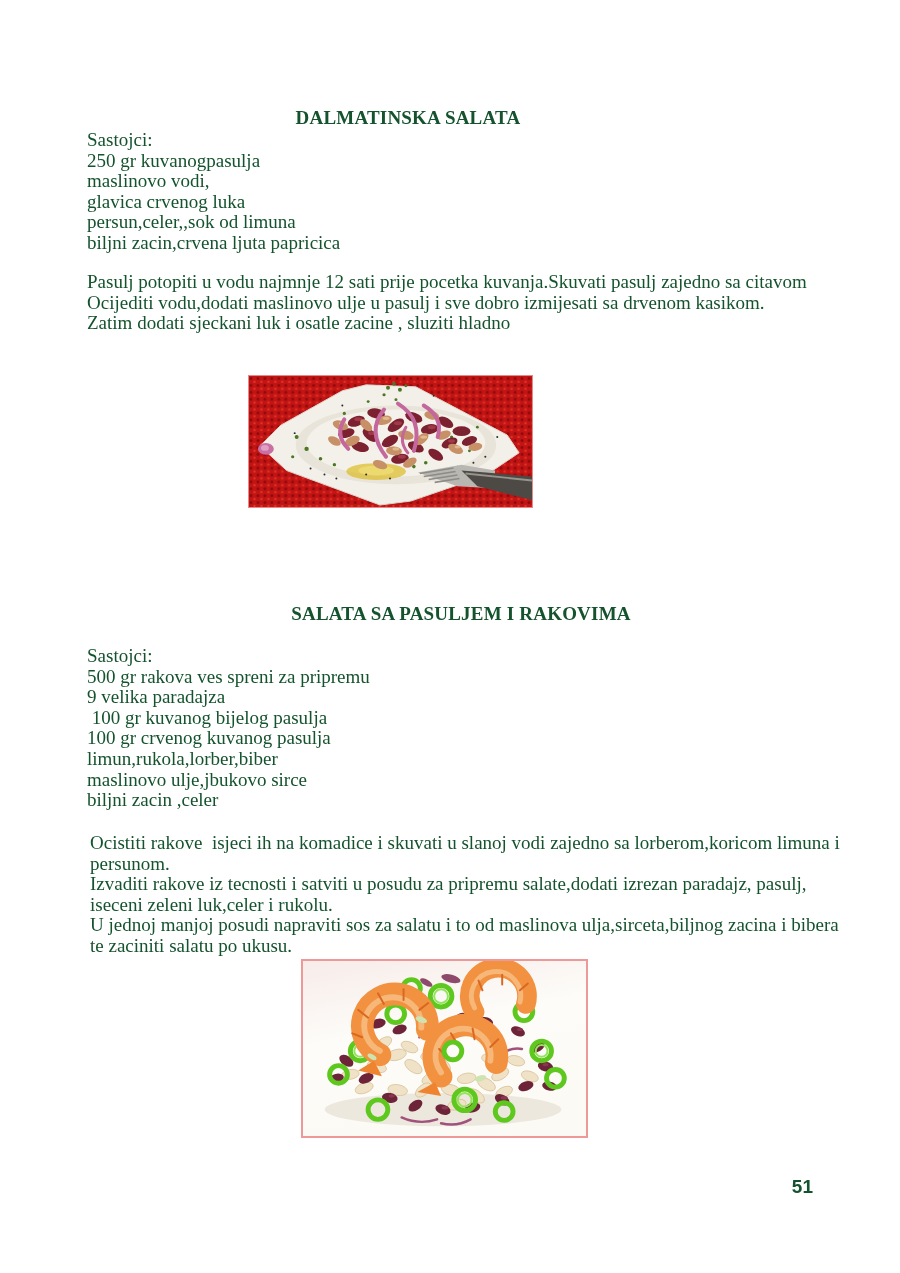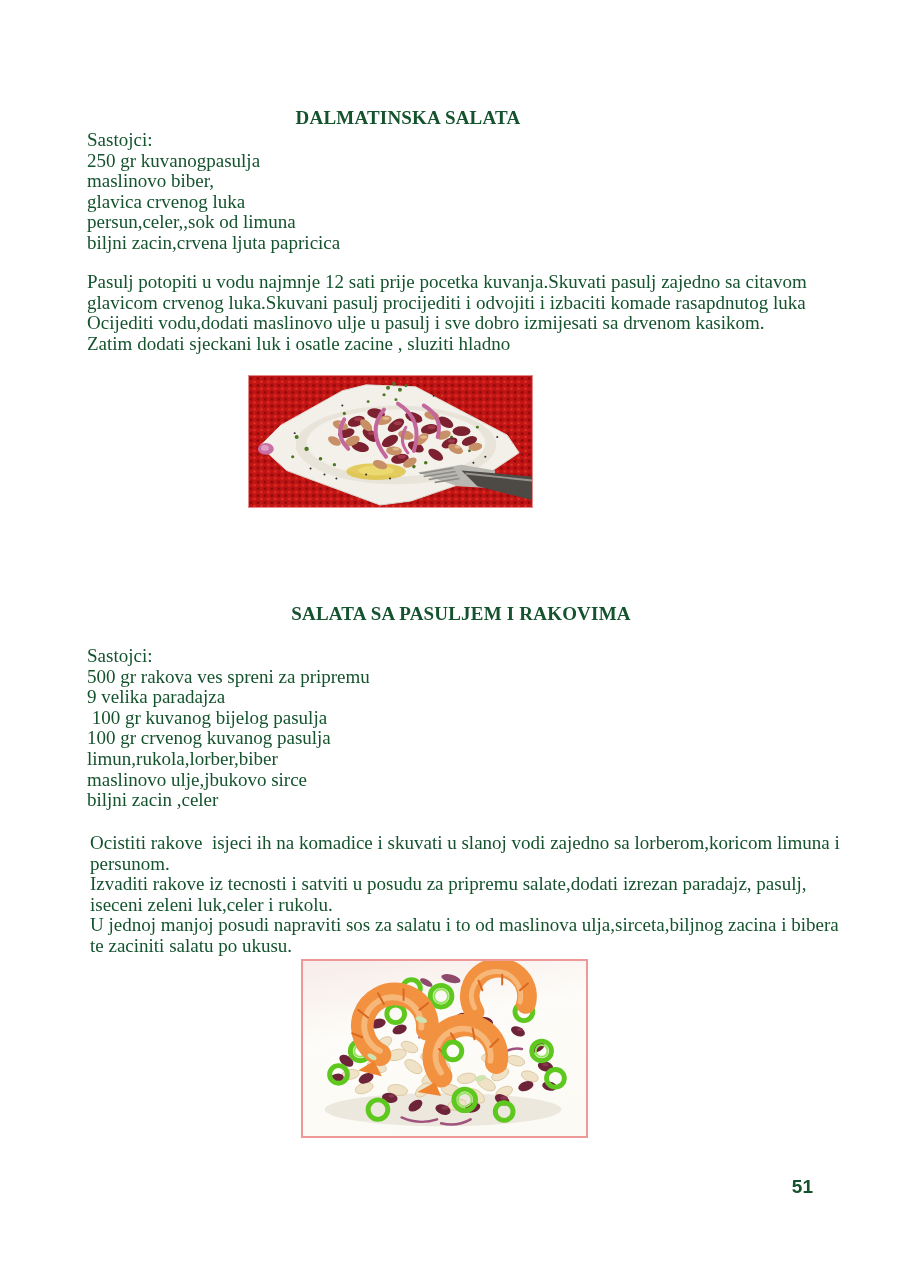--- a/index.html
+++ b/index.html
@@ -53,30 +53,29 @@
 <body>
 
 <div class="page">
 
   <div class="abs recipe-title" id="title1">DALMATINSKA SALATA</div>
 
   <div class="abs tblock" id="ing1">
     <div class="line">Sastojci:</div>
     <div>
         <div class="line">250 gr kuvanogpasulja</div>
-        <div class="line">maslinovo biber,</div>
+        <div class="line">maslinovo vodi,</div>
         <div class="line">glavica crvenog luka</div>
         <div class="line">persun,celer,,sok od limuna</div>
         <div class="line">biljni zacin,crvena ljuta papricica</div>
       </div>
   </div>
 
   <div class="abs tblock" id="para1">
       <div class="line">Pasulj potopiti u vodu najmnje 12 sati prije pocetka kuvanja.Skuvati pasulj zajedno sa citavom</div>
-      <div class="line">glavicom crvenog luka.Skuvani pasulj procijediti i odvojiti i izbaciti komade rasapdnutog luka</div>
       <div class="line">Ocijediti vodu,dodati maslinovo ulje u pasulj i sve dobro izmijesati sa drvenom kasikom.</div>
       <div class="line">Zatim dodati sjeckani luk i osatle zacine , sluziti hladno</div>
     </div>
 
   <div class="abs photo" id="photo1" style="border-color: rgb(229, 138, 138);">
     <svg viewBox="0 0 285 133" preserveAspectRatio="none" role="img" aria-label="Bean salad with red onion and parsley on a white plate over a red tablecloth, fork at right">
       <defs>
         <pattern id="knit" width="7" height="7" patternUnits="userSpaceOnUse">
           <rect width="7" height="7" fill="#c21414"></rect>
           <circle cx="2" cy="2.5" r="1.5" fill="#8e0a0a"></circle>

